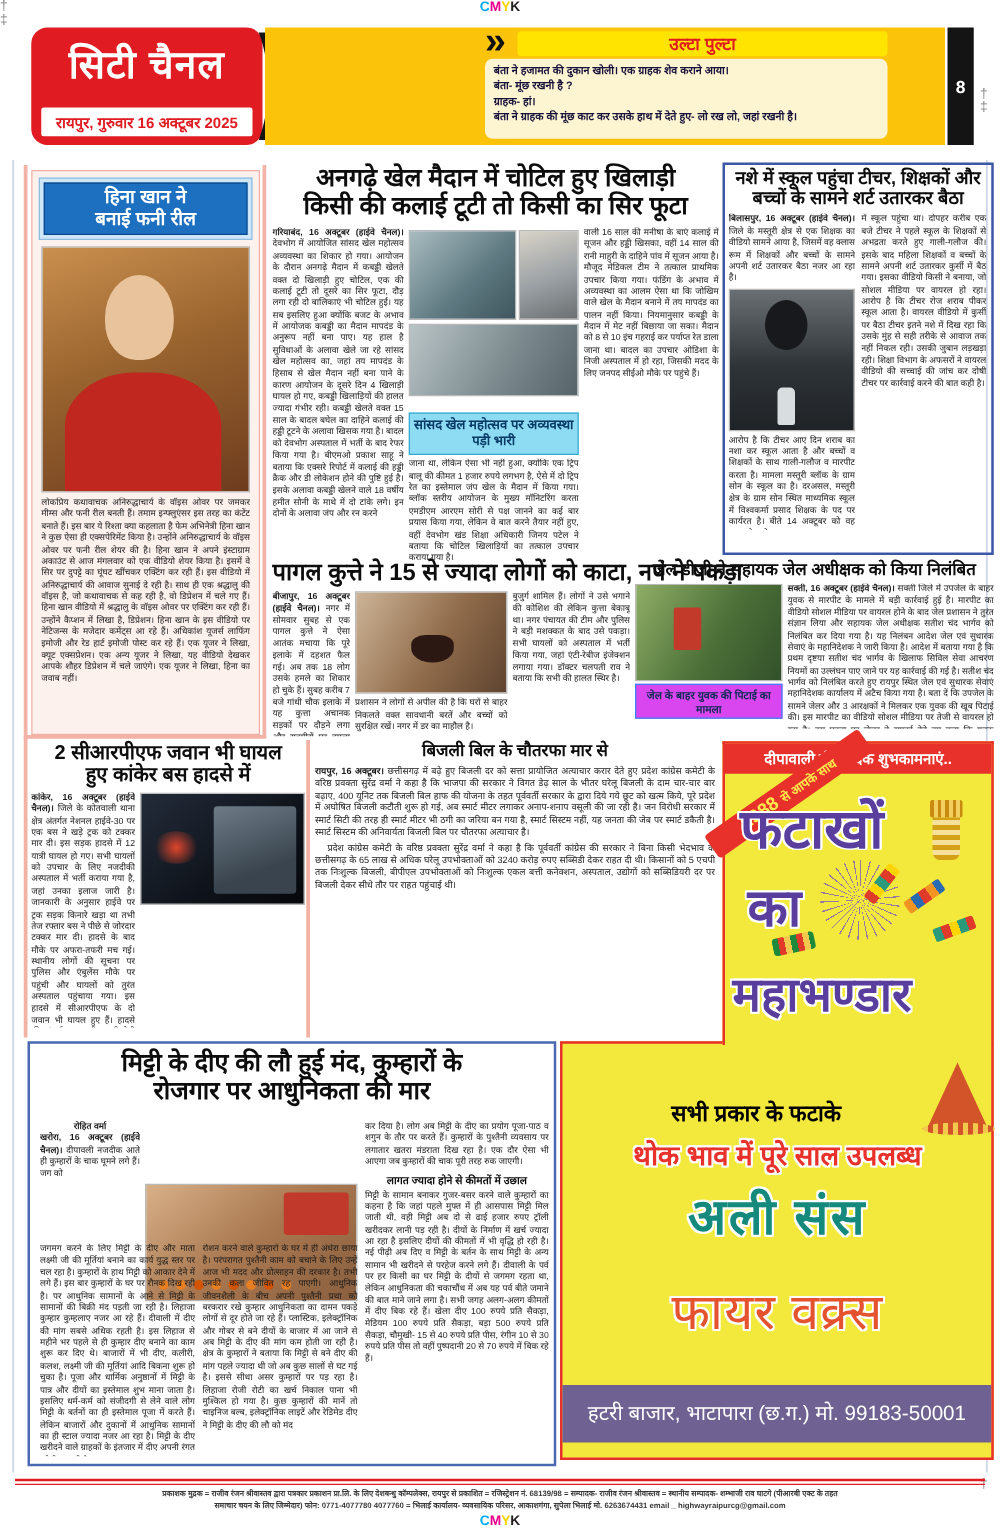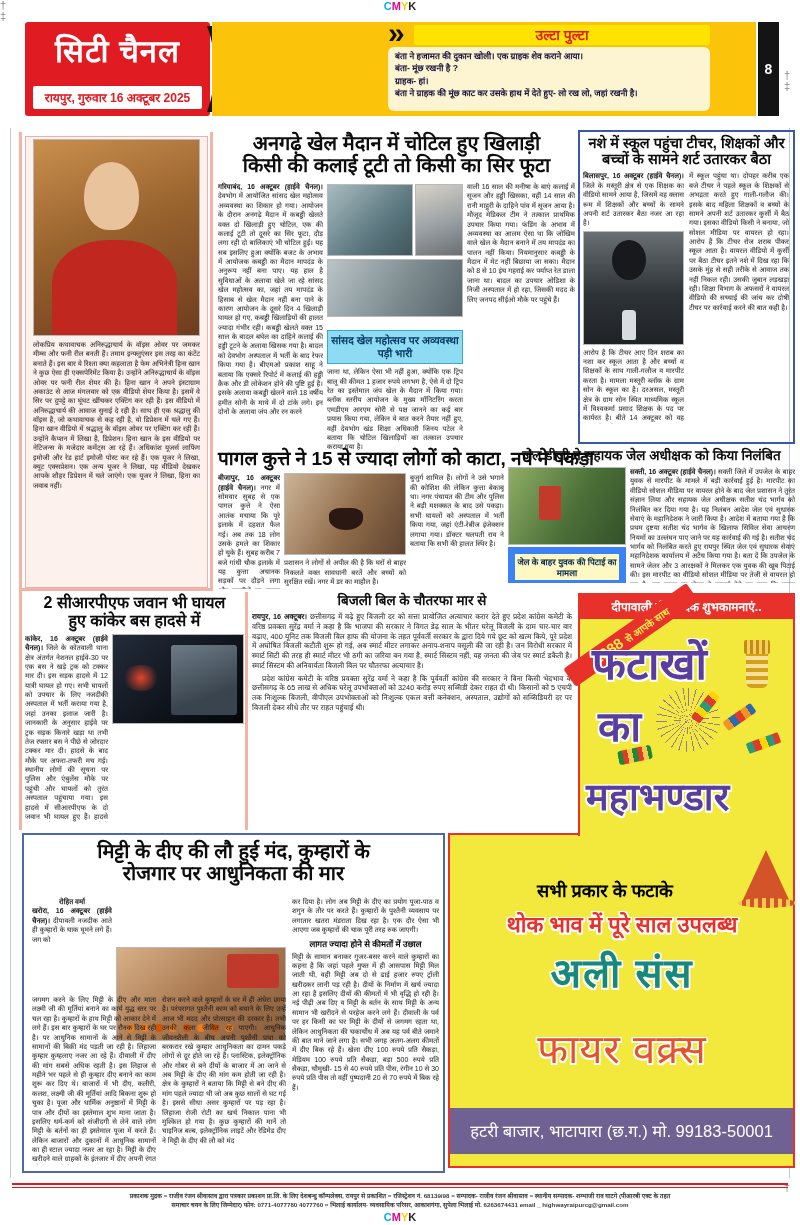--- a/index.html
+++ b/index.html
@@ -23,21 +23,21 @@
 </div>
 
 <span class="abs crop" style="left:4;top:52">†<br>‡</span>
 <span class="abs crop" style="left:784px;top:70px">†<br>‡</span>
 <span class="abs crop" style="left:786px;top:898px">+</span>
 <span class="abs crop" style="left:784px;top:1182px">†</span>
 
 <div class="abs blue-edge" style="left:10px;top:128px;width:1px;height:1050px"></div>
 <div class="abs blue-edge" style="left:789px;top:128px;width:1px;height:1050px"></div>
 
-<div class="abs" style="left:25px;top:22px;width:185px;height:94px;background:#e11b22;border-radius:3px">
+<div class="abs" style="left:25px;top:22px;width:185px;height:94px;background:#e11b22;border-radius:13px">
   <div style="padding-top:7px;text-align:center;color:#fff;font-weight:bold;font-size:31px;letter-spacing:1px">सिटी चैनल</div>
   <div class="abs" style="left:8px;right:8px;bottom:7px;background:#fff;border-radius:2px;color:#e11b22;font-weight:bold;font-size:12px;text-align:center;padding:3px 0">रायपुर, गुरुवार 16 अक्टूबर 2025</div>
 </div>
 
 <svg class="abs" style="left:205px;top:24px" width="22" height="90">
   <path d="M2,2 L13,2 C22,28 22,62 13,88 L2,88 C12,62 12,28 2,2 Z" fill="#141414"></path>
 </svg>
 
 <div class="abs" style="left:212px;top:22px;width:544px;height:94px;background:#fcc30b">
   <span class="abs" style="left:176px;top:-6px;font-size:30px;font-weight:bold;color:#111">»</span>
@@ -51,20 +51,26 @@
 </div>
 
 <div class="abs" style="left:758px;top:22px;width:21px;height:94px;background:#141414;color:#fff;font-weight:bold;font-size:14px;text-align:center;line-height:94px">8</div>
 
 <div class="abs rail" style="left:19px;top:132px;width:3px;height:698px"></div>
 <div class="abs rail" style="left:210px;top:132px;width:3px;height:458px"></div>
 <div class="abs rail" style="left:19px;top:588px;width:194px;height:3px"></div>
 <div class="abs rail" style="left:245px;top:592px;width:3px;height:238px"></div>
 
 <div class="abs" style="left:25px;top:136px;width:183px;height:452px;background:#fdf1ee;border:1px solid #f0b0a4;box-sizing:border-box">
+  <div style="margin:5px;background:#cfe6f8;border:1px solid #8fbde0;padding:3px">
+    <div style="background:#1d6fc0;border:1px solid #0b4a8a;color:#fff;font-weight:bold;font-size:15px;text-align:center;line-height:1.2;padding:2px 0">
+      <div>हिना खान ने</div>
+      <div>बनाई फनी रील</div>
+    </div>
+  </div>
   <div class="photo" style="margin:2px 7px;height:195px;background:linear-gradient(160deg,#c98f4e 0%,#9a642f 45%,#6e3c1e 100%)">
     <div class="abs" style="left:50px;top:22px;width:55px;height:68px;border-radius:50% 50% 45% 45%;background:#e9c39b"></div>
     <div class="abs" style="left:18px;bottom:0;width:125px;height:95px;border-radius:45% 45% 0 0;background:#c0271e"></div>
   </div>
   <div class="body-txt" style="margin:4px 7px;height:195px">लोकप्रिय कथावाचक अनिरुद्धाचार्य के वॉइस ओवर पर जमकर मीम्स और फनी रील बनती हैं। तमाम इन्फ्लुएंसर इस तरह का कंटेंट बनाते हैं। इस बार ये रिश्ता क्या कहलाता है फेम अभिनेत्री हिना खान ने कुछ ऐसा ही एक्सपेरिमेंट किया है। उन्होंने अनिरुद्धाचार्य के वॉइस ओवर पर फनी रील शेयर की है। हिना खान ने अपने इंस्टाग्राम अकाउंट से आज मंगलवार को एक वीडियो शेयर किया है। इसमें वे सिर पर दुपट्टे का घूंघट खींचकर एक्टिंग कर रही हैं। इस वीडियो में अनिरुद्धाचार्य की आवाज सुनाई दे रही है। साथ ही एक श्रद्धालु की वॉइस है, जो कथावाचक से कह रही है, वो डिप्रेशन में चले गए हैं। हिना खान वीडियो में श्रद्धालु के वॉइस ओवर पर एक्टिंग कर रही हैं। उन्होंने कैप्शन में लिखा है, डिप्रेशन। हिना खान के इस वीडियो पर नेटिजन्स के मजेदार कमेंट्स आ रहे हैं। अधिकांश यूजर्स लाफिंग इमोजी और रेड हार्ट इमोजी पोस्ट कर रहे हैं। एक यूजर ने लिखा, क्यूट एक्सप्रेशन। एक अन्य यूजर ने लिखा, यह वीडियो देखकर आपके शौहर डिप्रेशन में चले जाएंगे। एक यूजर ने लिखा, हिना का जवाब नहीं।</div>
 </div>
 
 <div class="abs" style="left:218px;top:132px;width:357px;height:312px">
   <div class="hl" style="font-size:20px">
     <div>अनगढ़े खेल मैदान में चोटिल हुए खिलाड़ी</div>
@@ -124,21 +130,21 @@
   </div>
 </div>
 
 <div class="abs" style="left:508px;top:448px;width:287px;height:142px">
   <div class="hl" style="font-size:13.5px;white-space:nowrap">जेल डीजी ने सहायक जेल अधीक्षक को किया निलंबित</div>
   <div style="margin-top:4px;overflow:hidden;height:116px">
     <div style="float:left;width:118px;margin:0 4px 2px 0">
       <div class="photo" style="width:116px;height:76px;background:linear-gradient(120deg,#8fae66 0%,#4c7038 55%,#33512a 100%)">
         <div class="abs" style="left:30px;top:18px;width:22px;height:34px;background:#c23b2a;border-radius:2px"></div>
       </div>
-      <div class="cap" style="background:#fef9c3;border:7px solid #3b82f6;font-size:8.5px;padding:2px 1px;margin-top:2px">जेल के बाहर युवक की पिटाई का मामला</div>
+      <div class="cap" style="background:#d946ef;border:1px solid #3b82f6;font-size:8.5px;padding:2px 1px;margin-top:2px">जेल के बाहर युवक की पिटाई का मामला</div>
     </div>
     <div class="body-txt">
       <b>सक्ती, 16 अक्टूबर (हाईवे चैनल)।</b>
       <span>सक्ती जिले में उपजेल के बाहर युवक से मारपीट के मामले में बड़ी कार्रवाई हुई है। मारपीट का वीडियो सोशल मीडिया पर वायरल होने के बाद जेल प्रशासन ने तुरंत संज्ञान लिया और सहायक जेल अधीक्षक सतीश चंद भार्गव को निलंबित कर दिया गया है। यह निलंबन आदेश जेल एवं सुधारक सेवाएं के महानिदेशक ने जारी किया है। आदेश में बताया गया है कि प्रथम दृष्टया सतीश चंद भार्गव के खिलाफ सिविल सेवा आचरण नियमों का उल्लंघन पाए जाने पर यह कार्रवाई की गई है। सतीश चंद भार्गव को निलंबित करते हुए रायपुर स्थित जेल एवं सुधारक सेवाएं महानिदेशक कार्यालय में अटैच किया गया है। बता दें कि उपजेल के सामने जेलर और 3 आरक्षकों ने मिलकर एक युवक की खूब पिटाई की। इस मारपीट का वीडियो सोशल मीडिया पर तेजी से वायरल हो रहा है। इस घटना पर जेलर ने सफाई देते हुए कहा कि युवक आदतन अपराधी है और नशे की हालत में जेल परिसर पहुंचा था। वह जेल में बंद अपने साथी कैदी से मिलने की जिद कर रहा था। कई बार समझाने के बावजूद जब उसने बात नहीं मानी, तो उसने जेलर पर हमला कर दिया, जिसके बाद जेल प्रबंधन को कार्रवाई करनी पड़ी।</span>
     </div>
   </div>
 </div>
 
 <div class="abs" style="left:25px;top:594px;width:219px;height:236px">
   <div class="hl" style="font-size:16px">

